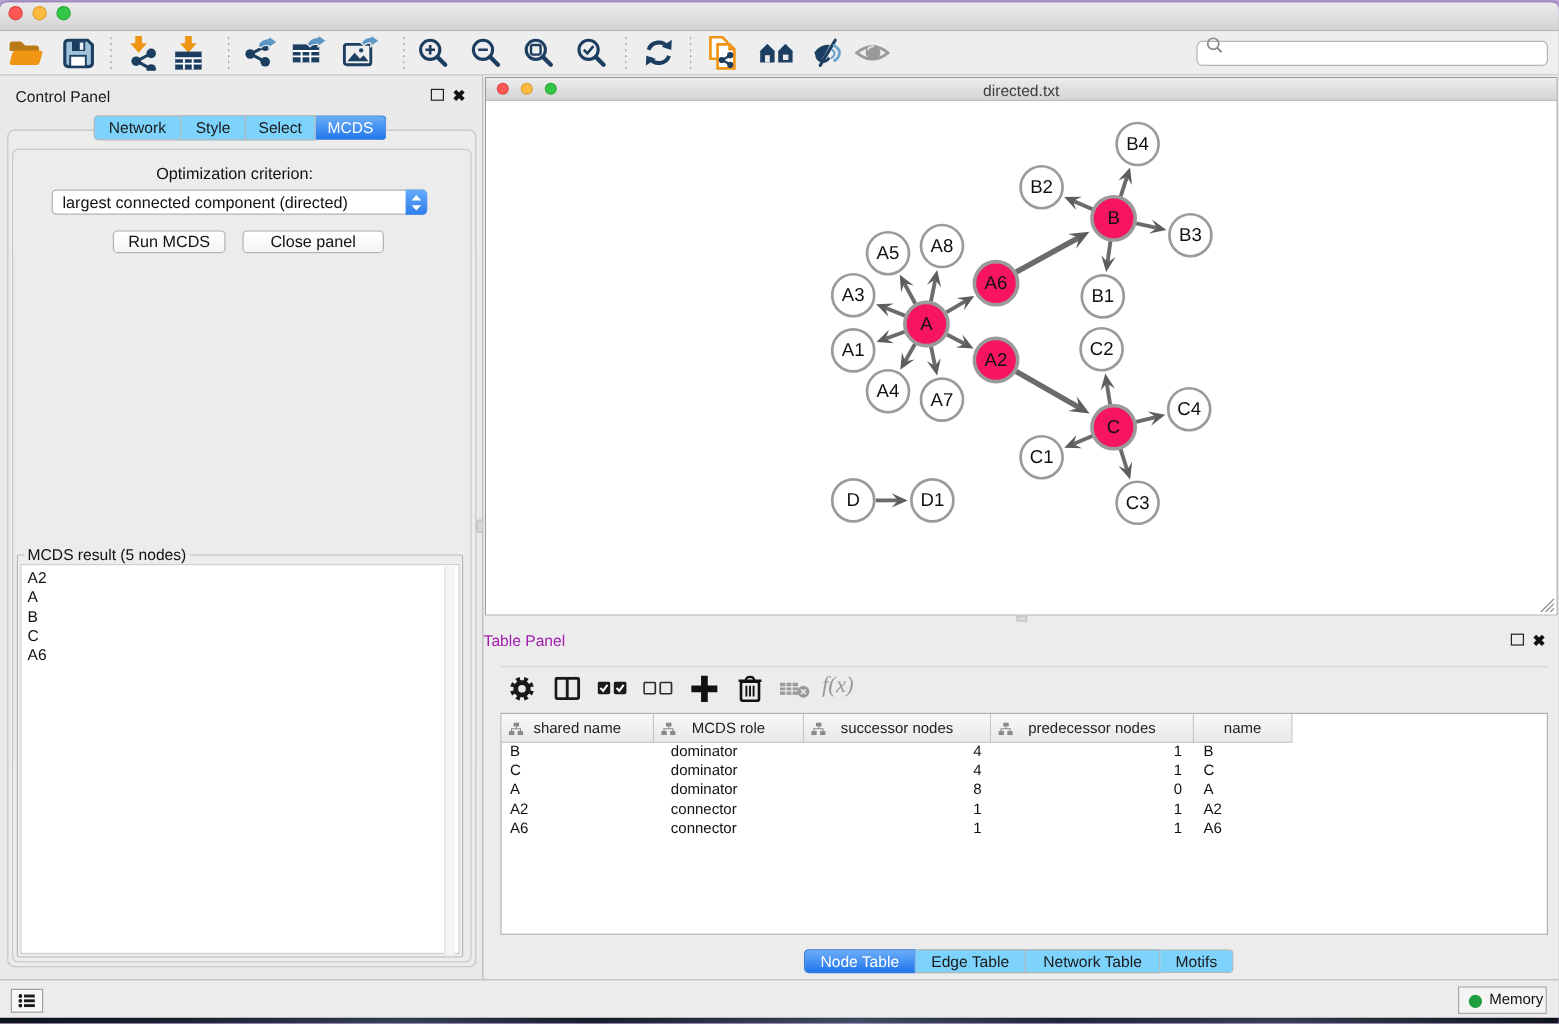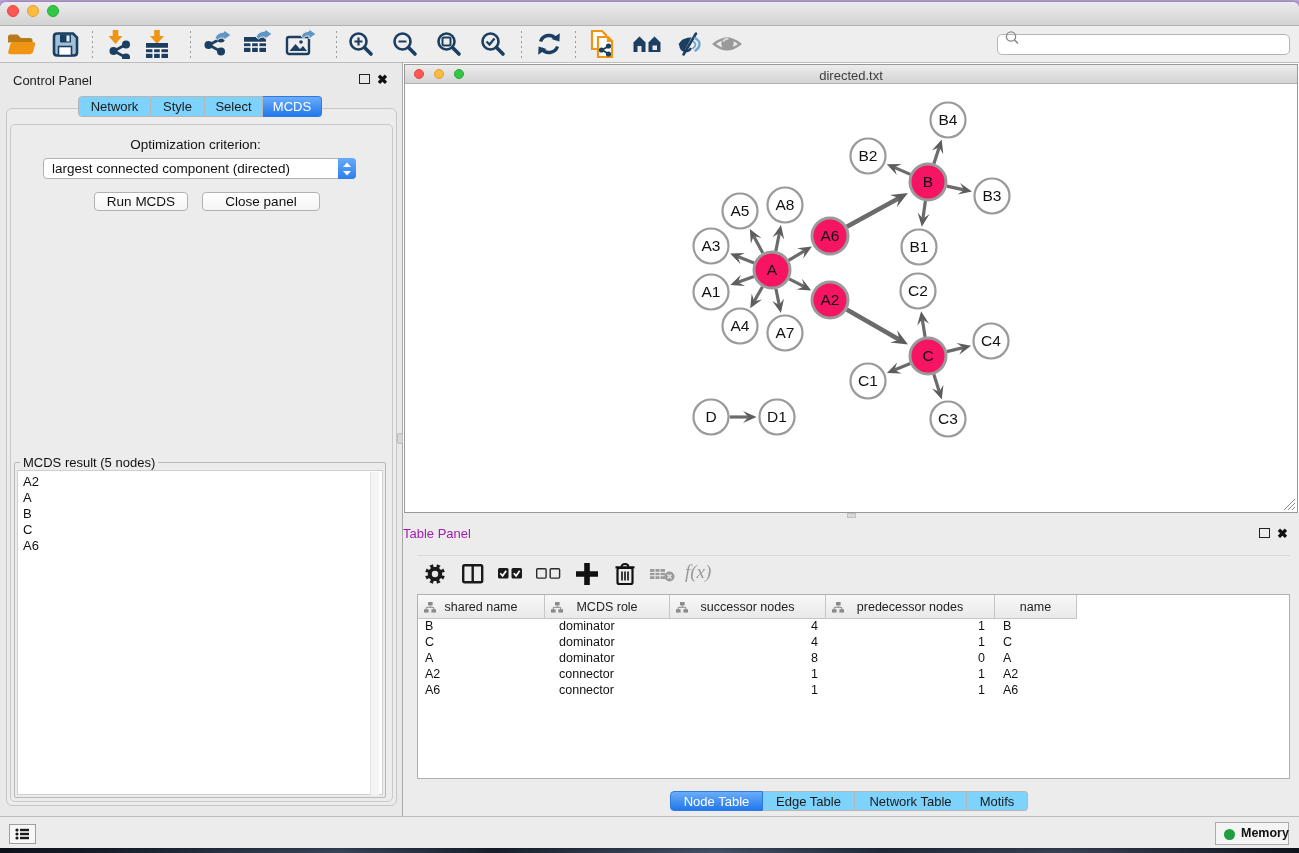--- a/index.html
+++ b/index.html
@@ -65,21 +65,21 @@
 .trow{left:0;width:660px;height:16px;font-size:12.5px;color:#111;}
 .trow span{position:absolute;}
 
 #btabs{left:267px;top:278px;height:20px;}
 #btabs .tab{height:20px;line-height:19px;}
 
 #statusbar{left:0;top:814px;width:1299px;height:32px;background:#ececec;border-top:1px solid #bdbdbd;}
 #listbtn{left:9px;top:7px;width:27px;height:20px;background:#f7f7f7;border:1px solid #9f9f9f;}
 #membtn{left:1215px;top:5px;width:74px;height:23px;background:#f4f4f4;border:1px solid #ababab;font-size:12.5px;color:#111;}
 #membtn .dot{left:8px;top:6px;width:11px;height:11px;border-radius:50%;background:#1e9e3e;}
-#membtn .lbl{left:25px;top:3px;font-weight:bold;}
+#membtn .lbl{left:25px;top:3px;}
 </style></head>
 <body>
 <div id="wall-bottom" class="abs"></div>
 <div id="app" class="abs">
   <div id="titlebar" class="abs">
     <div class="tl t1 abs"></div>
       <div class="tl t2 abs"></div>
       <div class="tl t3 abs"></div>
   </div>
   <div id="toolbar" class="abs">

